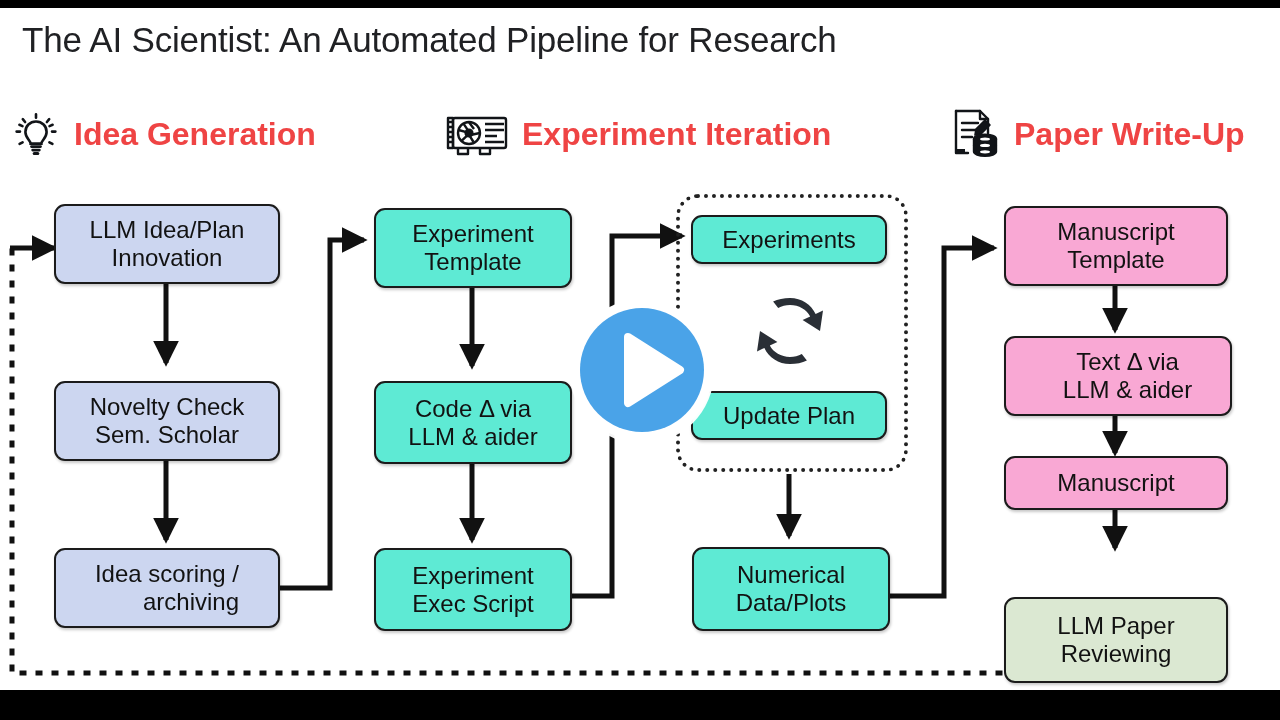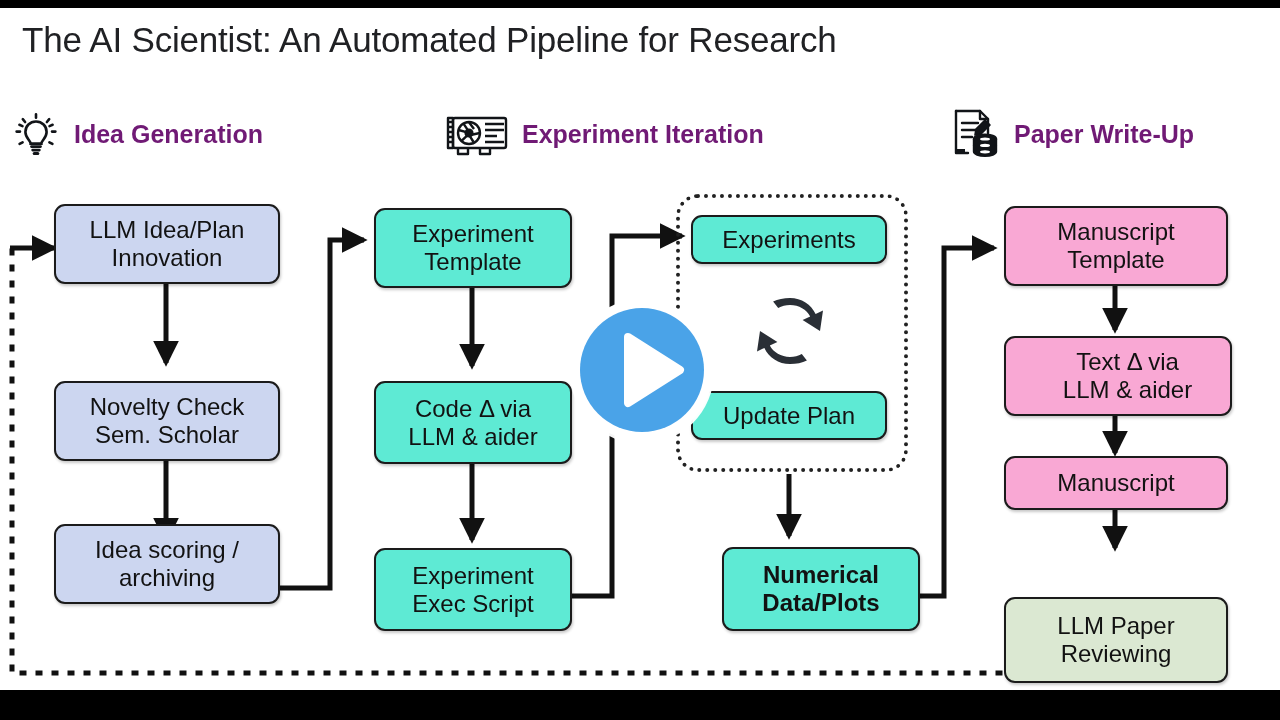--- a/index.html
+++ b/index.html
@@ -61,23 +61,23 @@
 
   
   .stage-header {
     position: absolute;
     display: flex;
     align-items: center;
     gap: 12px;
     height: 56px;
   }
   .stage-header .stage-label {
-    font-size: 25px;
+    font-size: 32px;
     font-weight: bold;
-    color: #701a75;
+    color: #ef4444;
     white-space: nowrap;
   }
   .hdr-icon { flex: 0 0 auto; line-height: 0; }
 
   #hdr-idea       { left: 10px;  top: 98px; }
   #hdr-experiment { left: 444px; top: 98px; }
   #hdr-paper      { left: 948px; top: 98px; }
 
   
   #wires {
@@ -261,21 +261,21 @@
       </span>
     </div>
 
     <div class="node blue" style="left:54px;  top:373px; width:226px; height:80px;">
       <span class="node-text">
         <span>Novelty Check</span><br>
         <span>Sem. Scholar</span>
       </span>
     </div>
 
-    <div class="node blue" style="left:54px;  top:516px; width:226px; height:80px;">
+    <div class="node blue" style="left:54px;  top:540px; width:226px; height:80px;text-align:right;">
       <span class="node-text">
         <span>Idea scoring /</span><br>
         <span>archiving</span>
       </span>
     </div>
 
     <div class="node tan" style="left:374px; top:200px; width:198px; height:80px;">
       <span class="node-text">
         <span>Experiment</span><br>
         <span>Template</span>
@@ -297,21 +297,21 @@
     </div>
 
     <div class="node tan" style="left:691px; top:207px; width:196px; height:49px;">
       <span class="node-text">Experiments</span>
     </div>
 
     <div class="node tan" style="left:691px; top:383px; width:196px; height:49px;">
       <span class="node-text">Update Plan</span>
     </div>
 
-    <div class="node tan" style="left:722px; top:539px; width:198px; height:84px;font-weight:bold;">
+    <div class="node tan" style="left:692px; top:539px; width:198px; height:84px;">
       <span class="node-text">
         <span>Numerical</span><br>
         <span>Data/Plots</span>
       </span>
     </div>
 
     <div class="node gray" style="left:1004px; top:198px; width:224px; height:80px;">
       <span class="node-text">
         <span>Manuscript</span><br>
         <span>Template</span>

